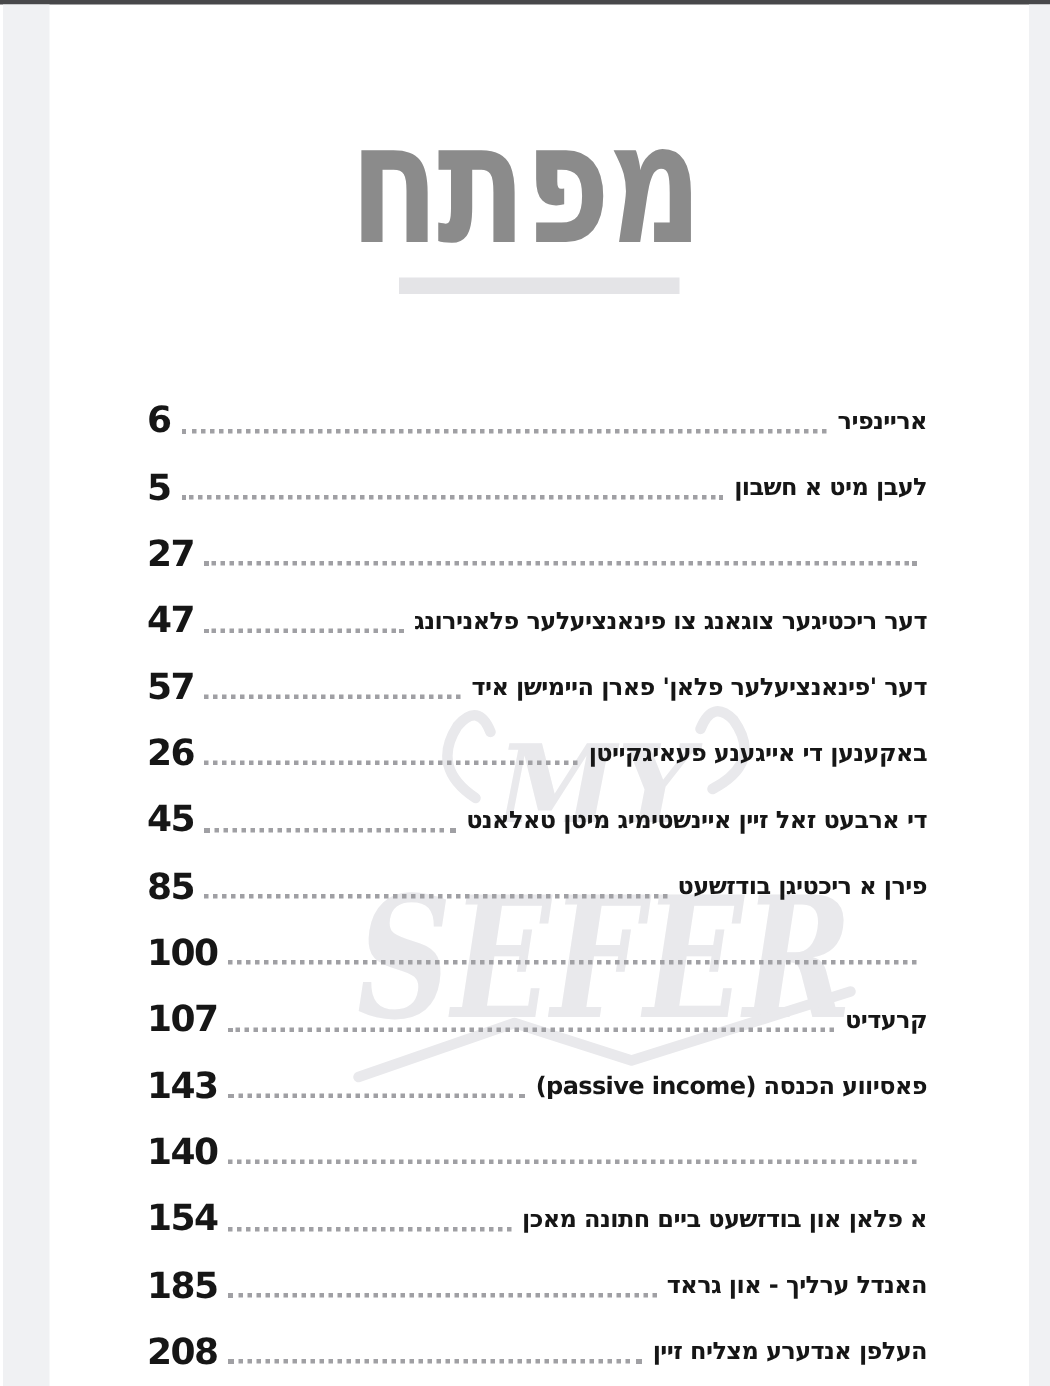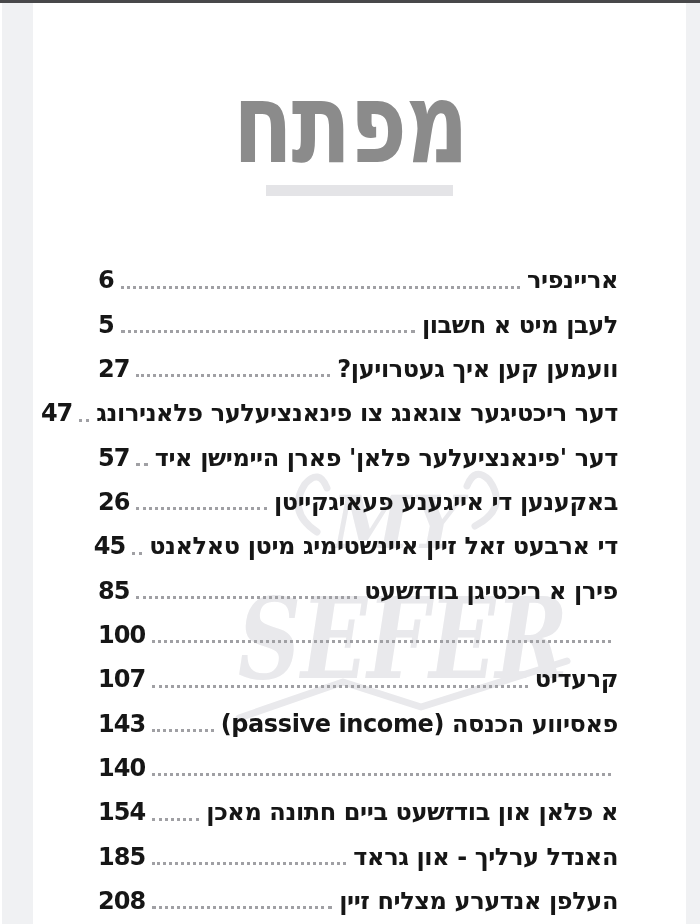--- a/index.html
+++ b/index.html
@@ -65,21 +65,21 @@
     direction:rtl;
   }
   .row{
     display:flex;
     direction:rtl;
     align-items:center;
     height:44.35px;
   }
   .entry-label{
     font-weight:bold;
-    font-size:24px;
+    font-size:16px;
     letter-spacing:-0.4px;
     color:var(--textBlack,#161616);
     white-space:nowrap;
   }
   .leader{
     flex:1;
     height:0;
     border-bottom:3px dotted var(--dotGray,#a0a0a4);
     margin:0 7px;
     position:relative;
@@ -122,21 +122,20 @@
       <span class="entry-page">6</span>
     </div>
 
     <div class="row">
       <span class="entry-label">לעבן מיט א חשבון</span>
       <span class="leader"></span>
       <span class="entry-page">5</span>
     </div>
 
     <div class="row">
-      <span class="entry-label">וועמען קען איך געטרויען?</span>
       <span class="leader"></span>
       <span class="entry-page">27</span>
     </div>
 
     <div class="row">
       <span class="entry-label">דער ריכטיגער צוגאנג צו פינאנציעלער פלאנירונג</span>
       <span class="leader"></span>
       <span class="entry-page">47</span>
     </div>
 

